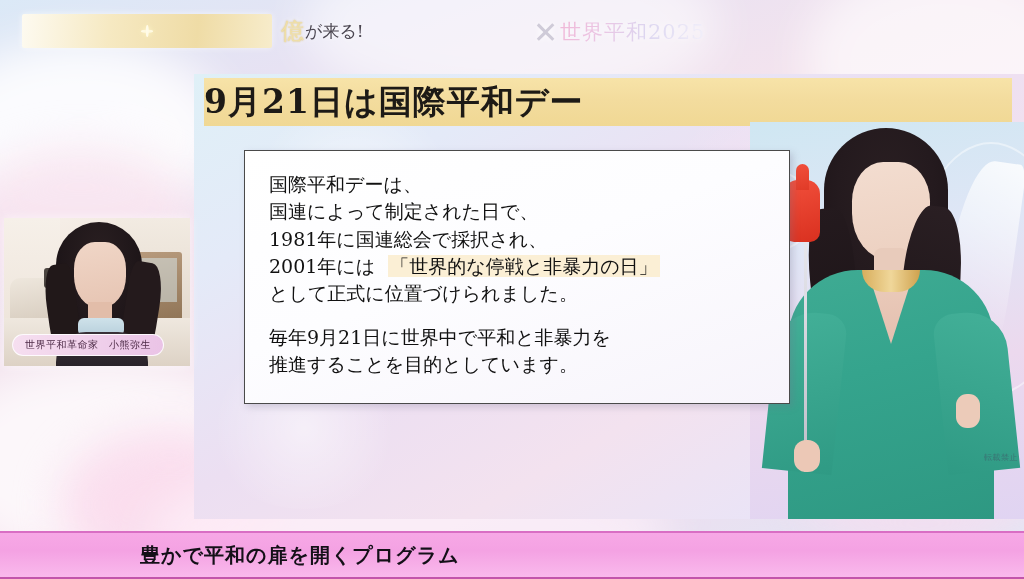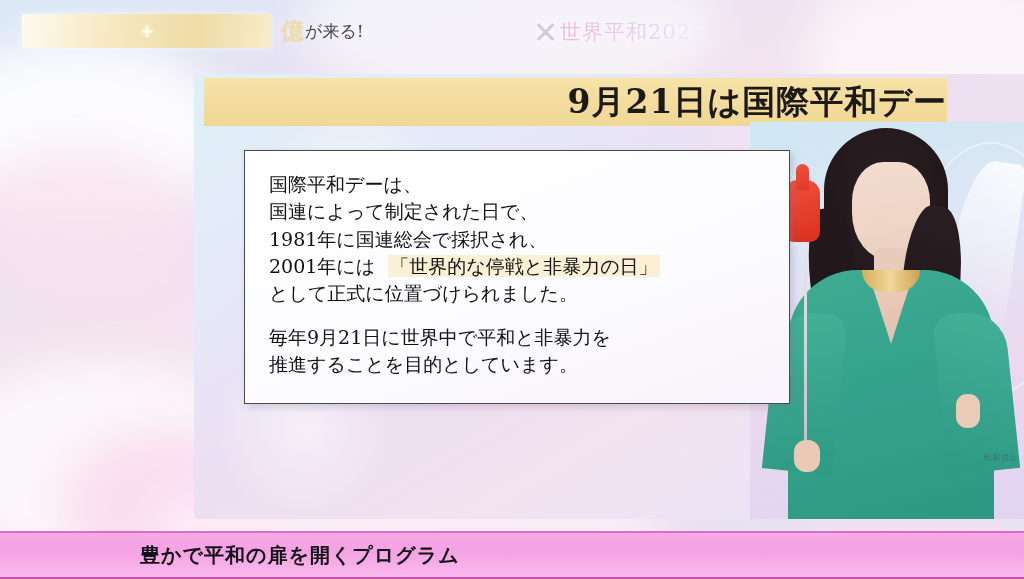--- a/index.html
+++ b/index.html
@@ -79,23 +79,23 @@
   }
   .s-bokeh{position:absolute;border-radius:50%;pointer-events:none;}
   .sb1{left:60px;top:20px;width:200px;height:200px;background:radial-gradient(circle,rgba(255,255,255,.55),rgba(255,255,255,0) 70%);}
   .sb2{left:290px;top:110px;width:160px;height:160px;background:radial-gradient(circle,rgba(214,240,248,.5),rgba(255,255,255,0) 70%);}
   .sb3{right:120px;top:10px;width:240px;height:240px;background:radial-gradient(circle,rgba(255,232,246,.45),rgba(255,255,255,0) 70%);}
   .sb4{right:20px;bottom:0px;width:260px;height:200px;background:radial-gradient(circle,rgba(226,212,245,.55),rgba(255,255,255,0) 70%);}
   .sb5{left:10px;bottom:10px;width:200px;height:160px;background:radial-gradient(circle,rgba(255,255,255,.5),rgba(255,255,255,0) 70%);}
 
   
   #title-band{
-    position:absolute;left:10px;top:4px;width:743px;height:48px;
+    position:absolute;left:10px;top:4px;width:808px;height:48px;
     background:linear-gradient(180deg,#f7e3a8 0%,#f3dc9e 45%,#f0d894 100%);
-    display:flex;align-items:center;justify-content:flex-end;
+    display:flex;align-items:center;justify-content:flex-start;
   }
   #title-text{
     font-family:"DejaVu Serif","Liberation Serif",serif;
     font-size:33px;font-weight:bold;color:#1d1a16;letter-spacing:1px;white-space:nowrap;
   }
 
   
   #content-box{
     position:absolute;left:50px;top:76px;width:546px;height:254px;
     background:linear-gradient(160deg,#ffffff 0%,#fdfdff 45%,#f7f4fb 100%);
@@ -308,18 +308,35 @@
       <div class="para"><span>2001年には</span><span class="hl-cream">「世界的な停戦と非暴力の日」</span></div>
       <div class="para">として正式に位置づけられました。</div>
       <div class="para para-2">毎年9月21日に世界中で平和と非暴力を</div>
       <div class="para">推進することを目的としています。</div>
     </div>
 
 
     <div id="watermark">転載禁止</div>
   </div>
 
+  <div id="webcam">
+    <div class="w-wallL"></div>
+    <div class="w-wallR"></div>
+    <div class="w-cab"></div>
+    <div class="w-cabgl"></div>
+    <div class="w-chair"></div>
+    <div class="w-lamp"></div>
+    <div class="w-sofa"></div>
+    <div class="w-hair"></div>
+    <div class="w-face"></div>
+    <div class="w-neck"></div>
+    <div class="w-hairL"></div>
+    <div class="w-hairR"></div>
+    <div class="w-scarf"></div>
+    <div class="w-shoulder"></div>
+    <div id="webcam-name">世界平和革命家　小熊弥生</div>
+  </div>
 
   <div id="bottom-banner">
     <div id="bottom-banner-text">豊かで平和の扉を開くプログラム</div>
   </div>
 
 </div>
 
 </body></html>

